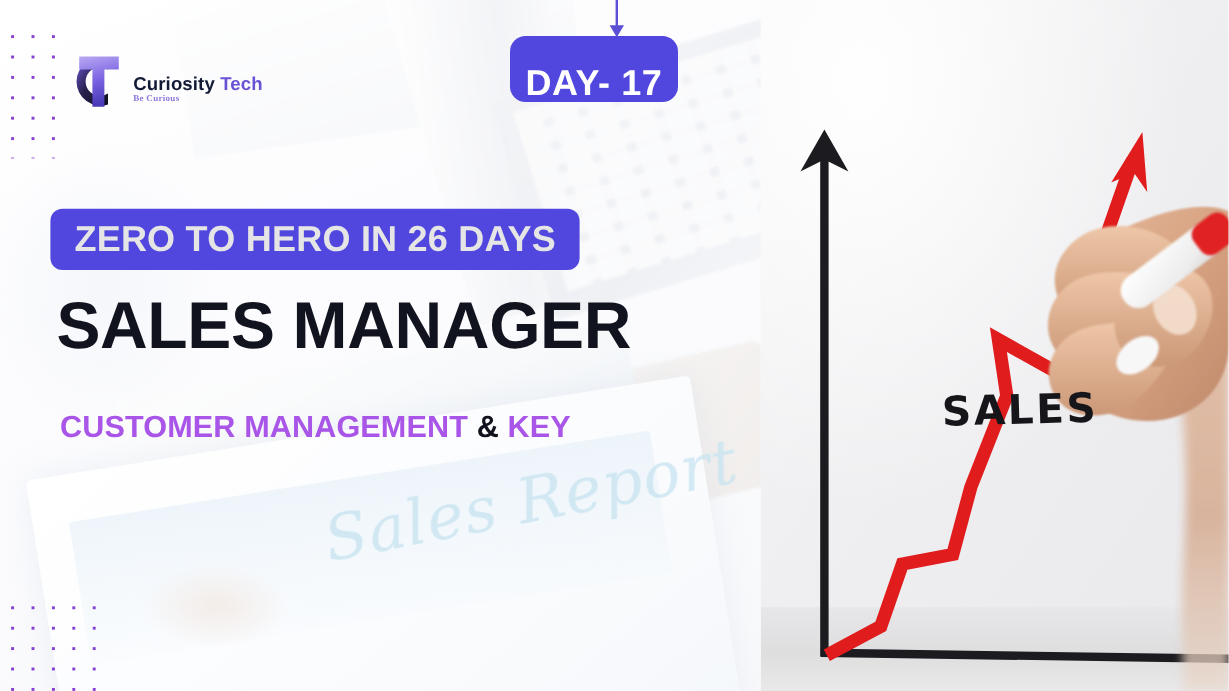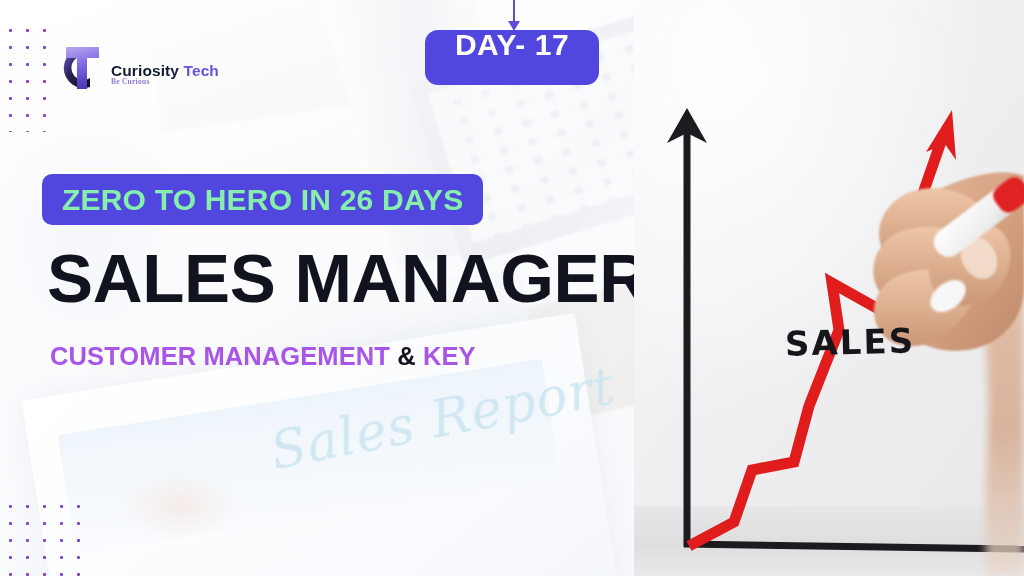--- a/index.html
+++ b/index.html
@@ -171,25 +171,25 @@
 
   
   .day-arrow {
     position: absolute;
     left: 505px; top: 0px;
     width: 18px; height: 32px;
   }
   .day-badge {
     position: absolute;
     left: 425px; top: 30px;
-    width: 174px; height: 55px;
+    width: 140px; height: 55px;
     background: #5147de;
     border-radius: 13px;
     display: flex;
-    align-items: flex-start;
+    align-items: flex-end;
     justify-content: center;
   }
   .day-badge-label {
     color: #ffffff;
     font-size: 30px;
     font-weight: 700;
     letter-spacing: .5px;
     line-height: 1;
   }
 
@@ -198,32 +198,32 @@
     position: absolute;
     left: 42px; top: 174px;
     height: 51px;
     padding: 0 20px;
     background: #5147de;
     border-radius: 10px;
     display: flex;
     align-items: center;
   }
   .eyebrow-label {
-    color: #86efac;
+    color: #e5e5e5;
     font-size: 30px;
     font-weight: 700;
     letter-spacing: .2px;
     line-height: 1;
     white-space: nowrap;
   }
 
   .headline {
     position: absolute;
     left: 47px; top: 244px;
-    font-size: 69px;
+    font-size: 55px;
     font-weight: 700;
     color: #11131f;
     letter-spacing: -.3px;
     line-height: 1;
     white-space: nowrap;
     text-align: center;
   }
 
   .subhead {
     position: absolute;

